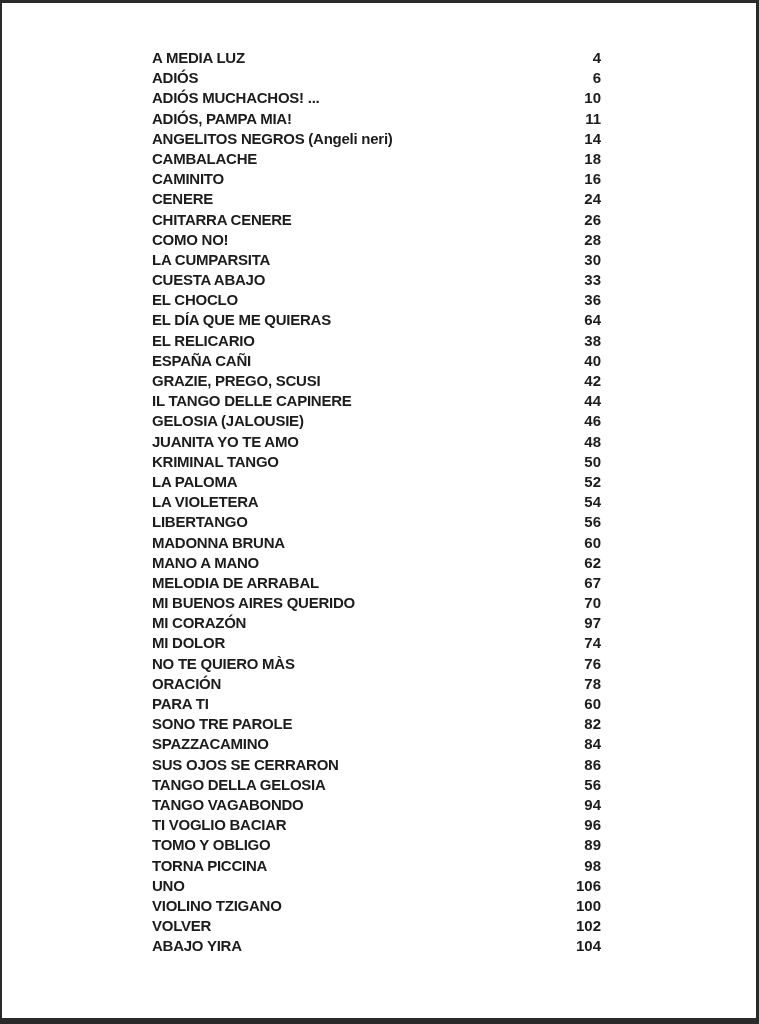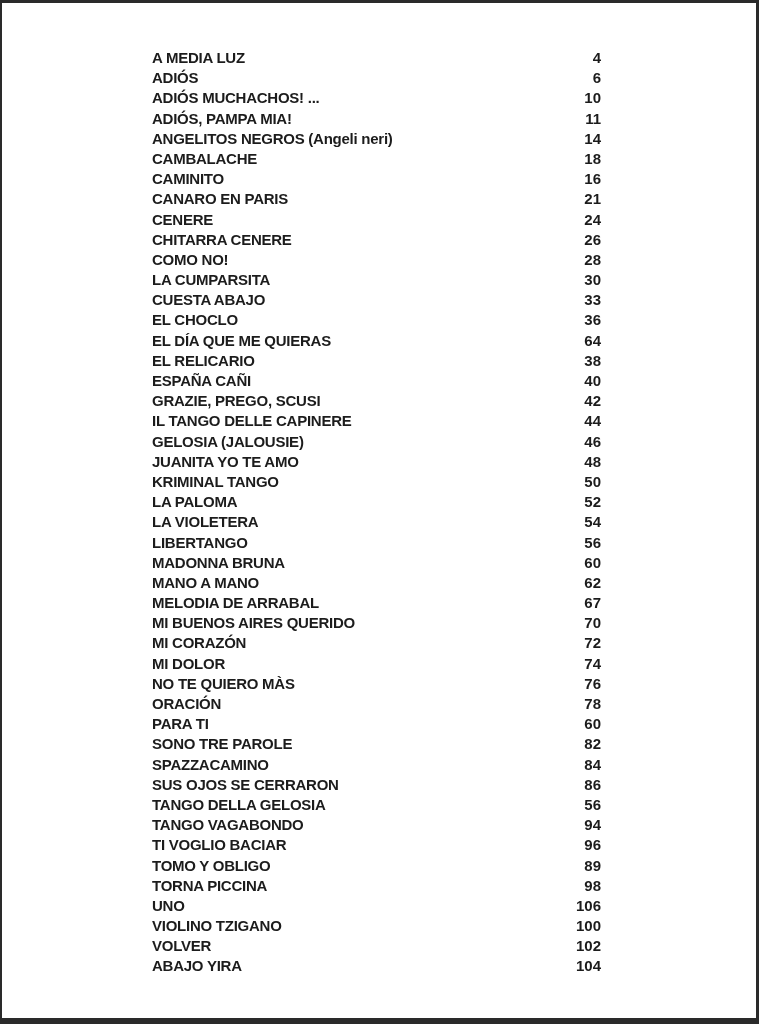--- a/index.html
+++ b/index.html
@@ -70,24 +70,20 @@
   </div>
     <div class="toc-row">
     <span class="song-title">CAMBALACHE</span>
     <span class="page-num">18</span>
   </div>
     <div class="toc-row">
     <span class="song-title">CAMINITO</span>
     <span class="page-num">16</span>
   </div>
     <div class="toc-row">
-    <span class="song-title">CANARO EN PARIS</span>
-    <span class="page-num">21</span>
-  </div>
-    <div class="toc-row">
     <span class="song-title">CENERE</span>
     <span class="page-num">24</span>
   </div>
     <div class="toc-row">
     <span class="song-title">CHITARRA CENERE</span>
     <span class="page-num">26</span>
   </div>
     <div class="toc-row">
     <span class="song-title">COMO NO!</span>
     <span class="page-num">28</span>
@@ -159,21 +155,21 @@
     <div class="toc-row">
     <span class="song-title">MELODIA DE ARRABAL</span>
     <span class="page-num">67</span>
   </div>
     <div class="toc-row">
     <span class="song-title">MI BUENOS AIRES QUERIDO</span>
     <span class="page-num">70</span>
   </div>
     <div class="toc-row">
     <span class="song-title">MI CORAZÓN</span>
-    <span class="page-num">72</span>
+    <span class="page-num">97</span>
   </div>
     <div class="toc-row">
     <span class="song-title">MI DOLOR</span>
     <span class="page-num">74</span>
   </div>
     <div class="toc-row">
     <span class="song-title">NO TE QUIERO MÀS</span>
     <span class="page-num">76</span>
   </div>
     <div class="toc-row">

